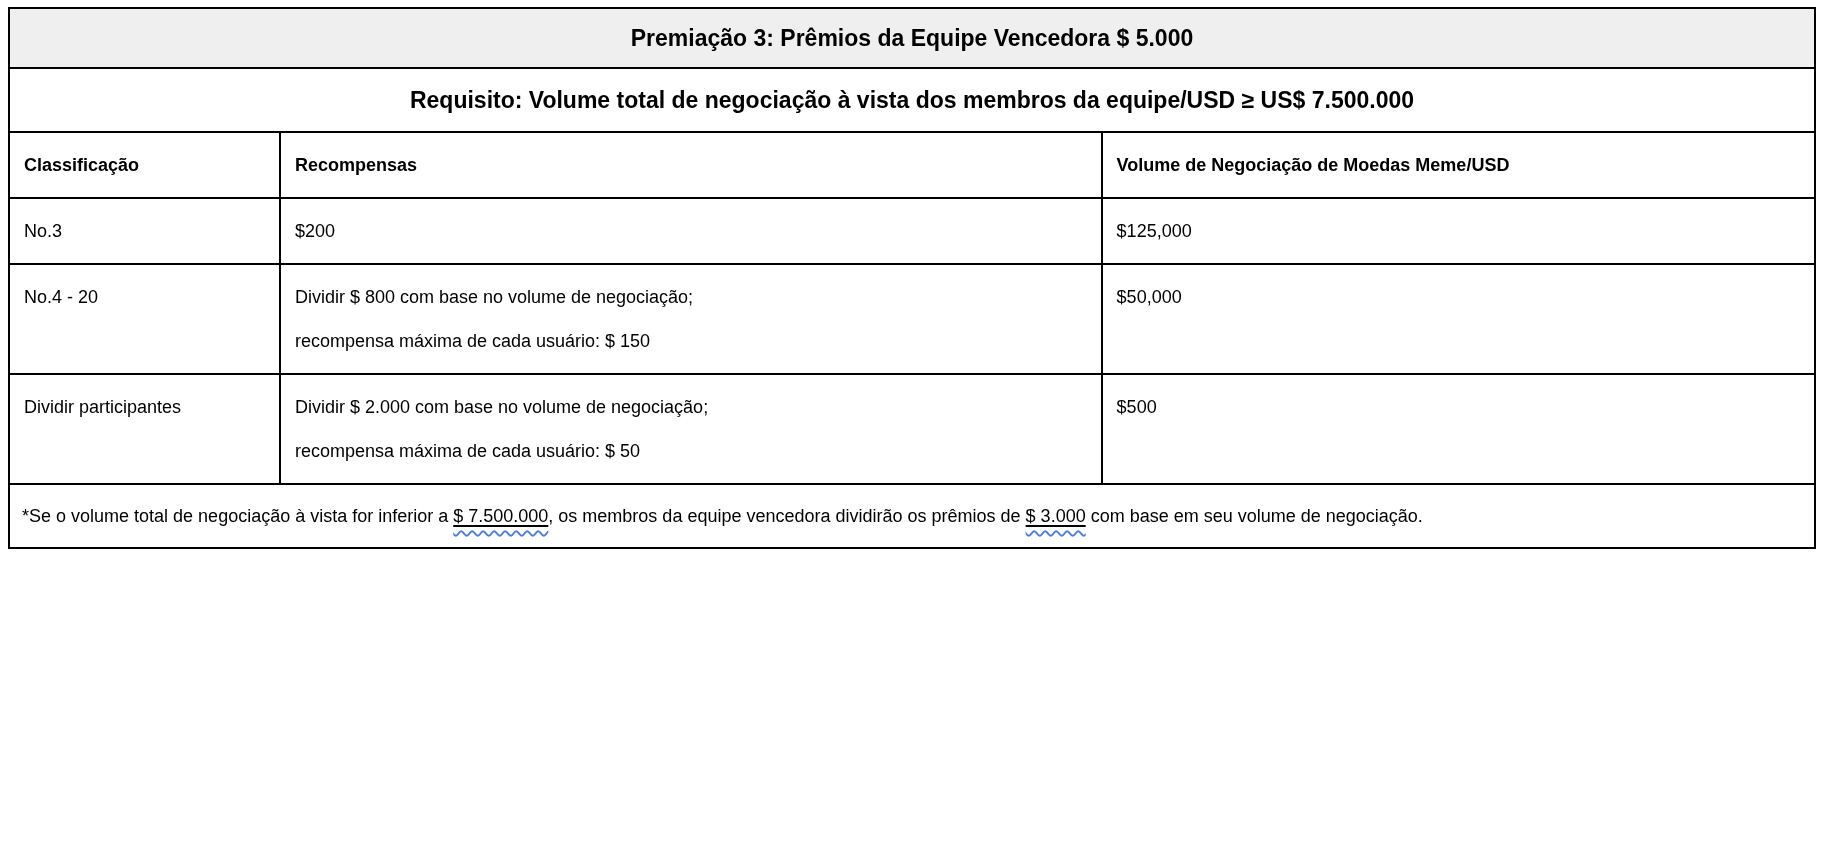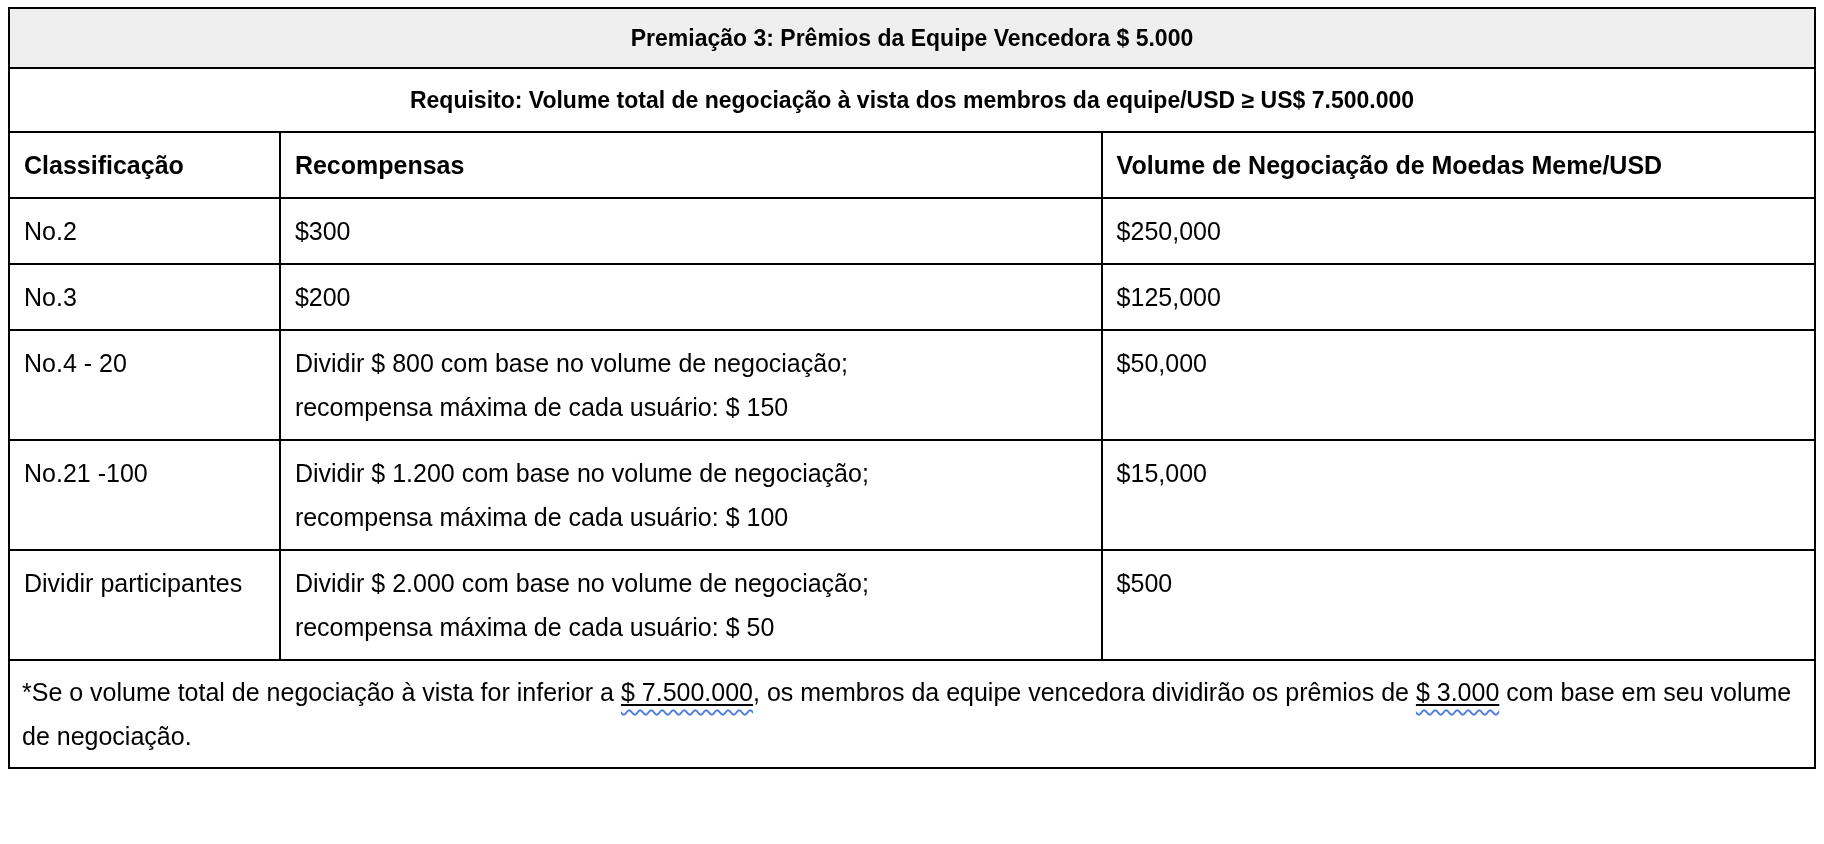--- a/index.html
+++ b/index.html
@@ -24,21 +24,21 @@
     table-layout: fixed;
     border: 2px solid #000000;
     padding-left: 48px;
   }
   col.c-rank   { width: 15%; }
   col.c-reward { width: 45.5%; }
   col.c-volume { width: 39.5%; }
   td {
     border: 2px solid #000000;
     vertical-align: top;
-    font-size: 25px;
+    font-size: 18px;
     line-height: 44px;
     padding: 10px 14px;
     white-space: pre-line;
     overflow: hidden;
   }
   td.title-cell {
     background: #efefef;
     font-weight: bold;
     font-size: 23px;
     text-align: center;
@@ -90,40 +90,29 @@
       </tr>
       <tr>
         <td colspan="3" class="requirement-cell">Requisito: Volume total de negociação à vista dos membros da equipe/USD ≥ US$ 7.500.000</td>
       </tr>
       <tr class="colhead-row">
         <td>Classificação</td>
         <td>Recompensas</td>
         <td>Volume de Negociação de Moedas Meme/USD</td>
       </tr>
       <tr>
-        <td>No.2</td>
-        <td>$300</td>
-        <td>$250,000</td>
-      </tr>
-      <tr>
         <td>No.3</td>
         <td>$200</td>
         <td>$125,000</td>
       </tr>
       <tr>
         <td>No.4 - 20</td>
         <td>Dividir $ 800 com base no volume de negociação;
 recompensa máxima de cada usuário: $ 150</td>
         <td>$50,000</td>
-      </tr>
-      <tr>
-        <td>No.21 -100</td>
-        <td>Dividir $ 1.200 com base no volume de negociação;
-recompensa máxima de cada usuário: $ 100</td>
-        <td>$15,000</td>
       </tr>
       <tr>
         <td>Dividir participantes</td>
         <td>Dividir $ 2.000 com base no volume de negociação;
 recompensa máxima de cada usuário: $ 50</td>
         <td>$500</td>
       </tr>
       <tr>
         <td colspan="3" class="footnote-cell">
           <span>*Se o volume total de negociação à vista for inferior a </span><span class="amt"><span class="squiggle">$ 7.500.000</span></span><span>, os membros da equipe vencedora dividirão os prêmios de </span><span class="amt"><span class="squiggle">$ 3.000</span></span><span> com base em seu volume de negociação.</span>

